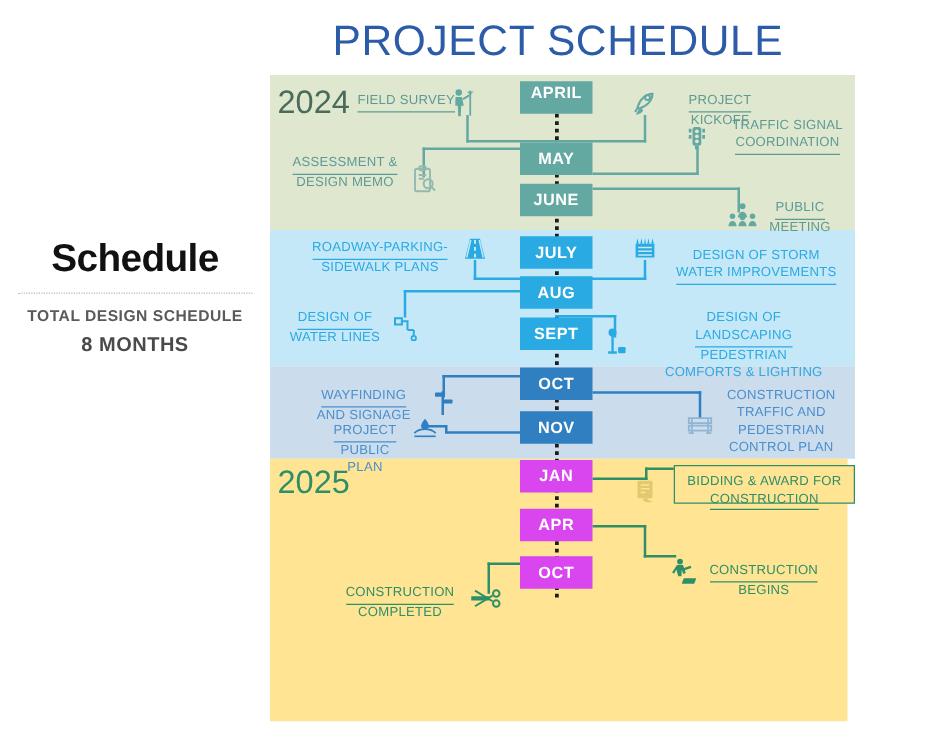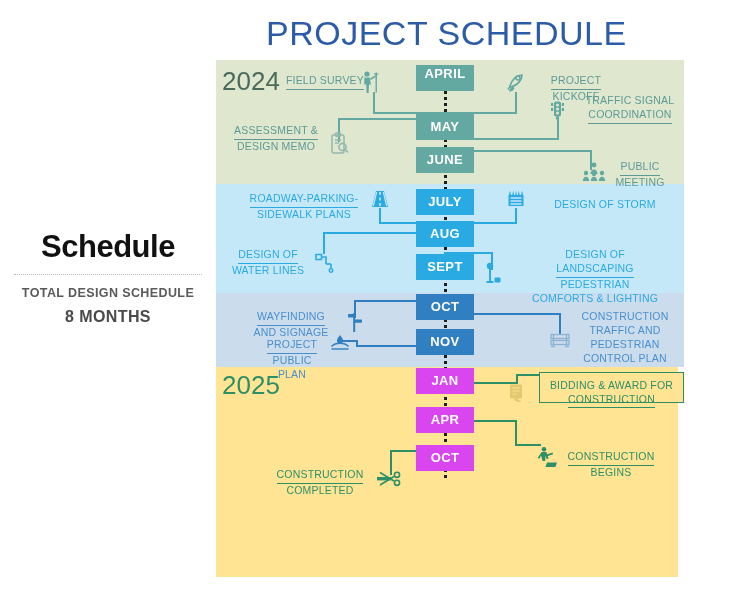--- a/index.html
+++ b/index.html
@@ -16,21 +16,20 @@
     font-size:34px;letter-spacing:.5px;color:#2c5ca8;font-weight:400;
     font-family:"Liberation Sans", sans-serif;
     text-align:left;white-space:nowrap;
   }
 
   
   .sidebar{position:absolute;left:8px;top:190px;width:200px;text-align:center;}
   .sidebar-title{
     font-size:31px;font-weight:bold;color:#111;letter-spacing:-.5px;
     line-height:1.1;
-    margin-top:40px;
   }
   .sidebar-rule{
     margin:10px 6px 9px 6px;border-top:1px dotted #b9b9b9;height:0;
   }
   .sidebar-sub{
     font-size:12.5px;font-weight:bold;color:#5a5a5a;letter-spacing:.4px;
     line-height:1.5;
   }
   .sidebar-months{
     font-size:16px;font-weight:bold;color:#4a4a4a;letter-spacing:.4px;
@@ -360,20 +359,21 @@
     <div><span>MEETING</span></div>
   </div>
 
   <div class="lbl blue-t c" style="left:242px;top:192px;width:124px;">
     <div><span class="ul">ROADWAY-PARKING-</span></div>
     <div><span>SIDEWALK PLANS</span></div>
   </div>
 
   <div class="lbl blue-t c" style="left:532px;top:198px;width:146px;">
     <div><span>DESIGN OF STORM</span></div>
+    <div><span class="ul">WATER IMPROVEMENTS</span></div>
   </div>
 
   <div class="lbl blue-t c" style="left:222px;top:248px;width:92px;">
     <div><span class="ul">DESIGN OF</span></div>
     <div><span>WATER LINES</span></div>
   </div>
 
   <div class="lbl blue-t c" style="left:512px;top:248px;width:166px;">
     <div><span>DESIGN OF</span></div>
     <div><span class="ul">LANDSCAPING</span></div>

